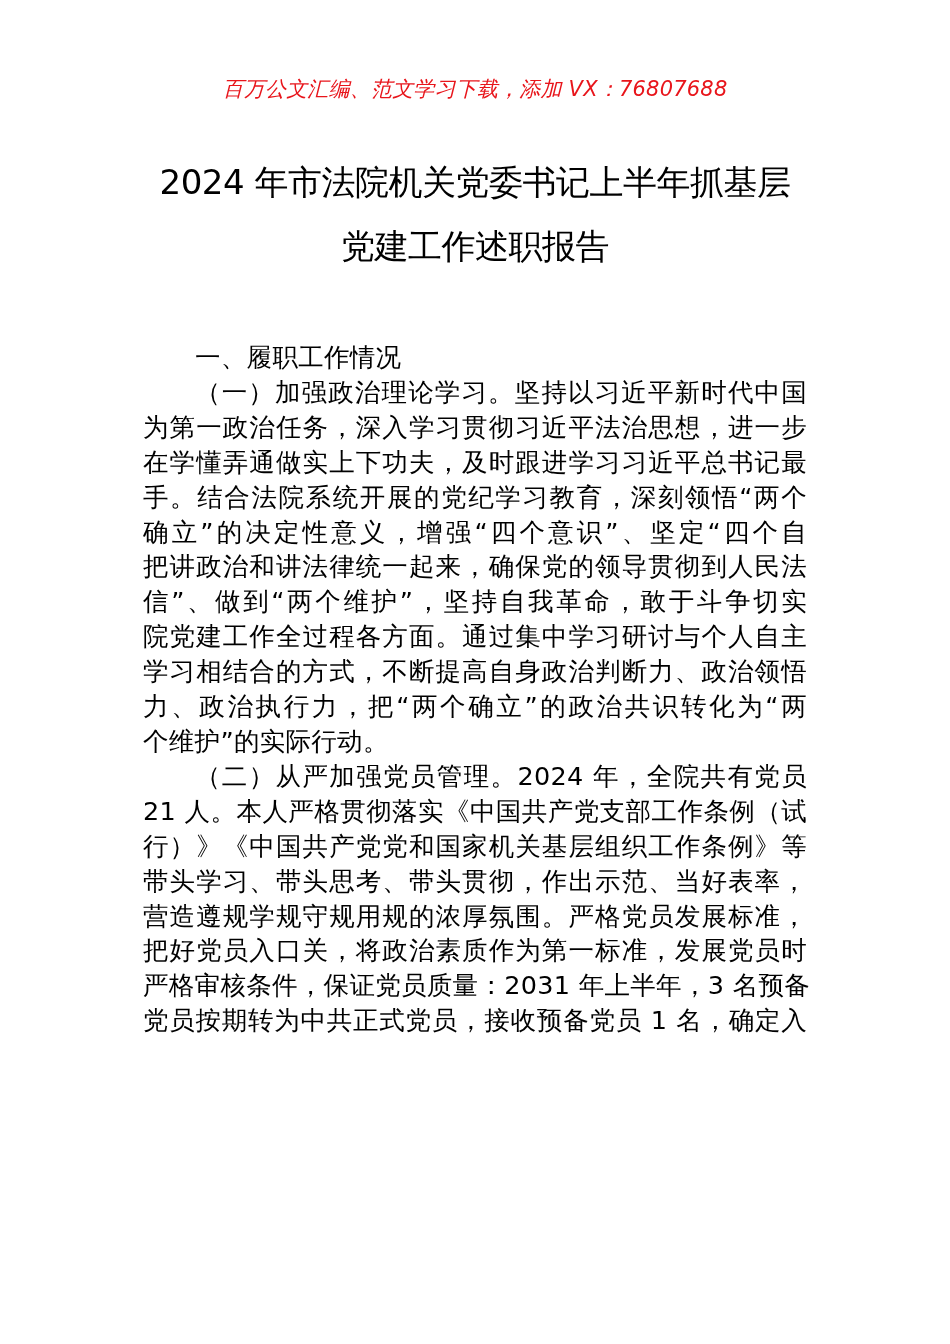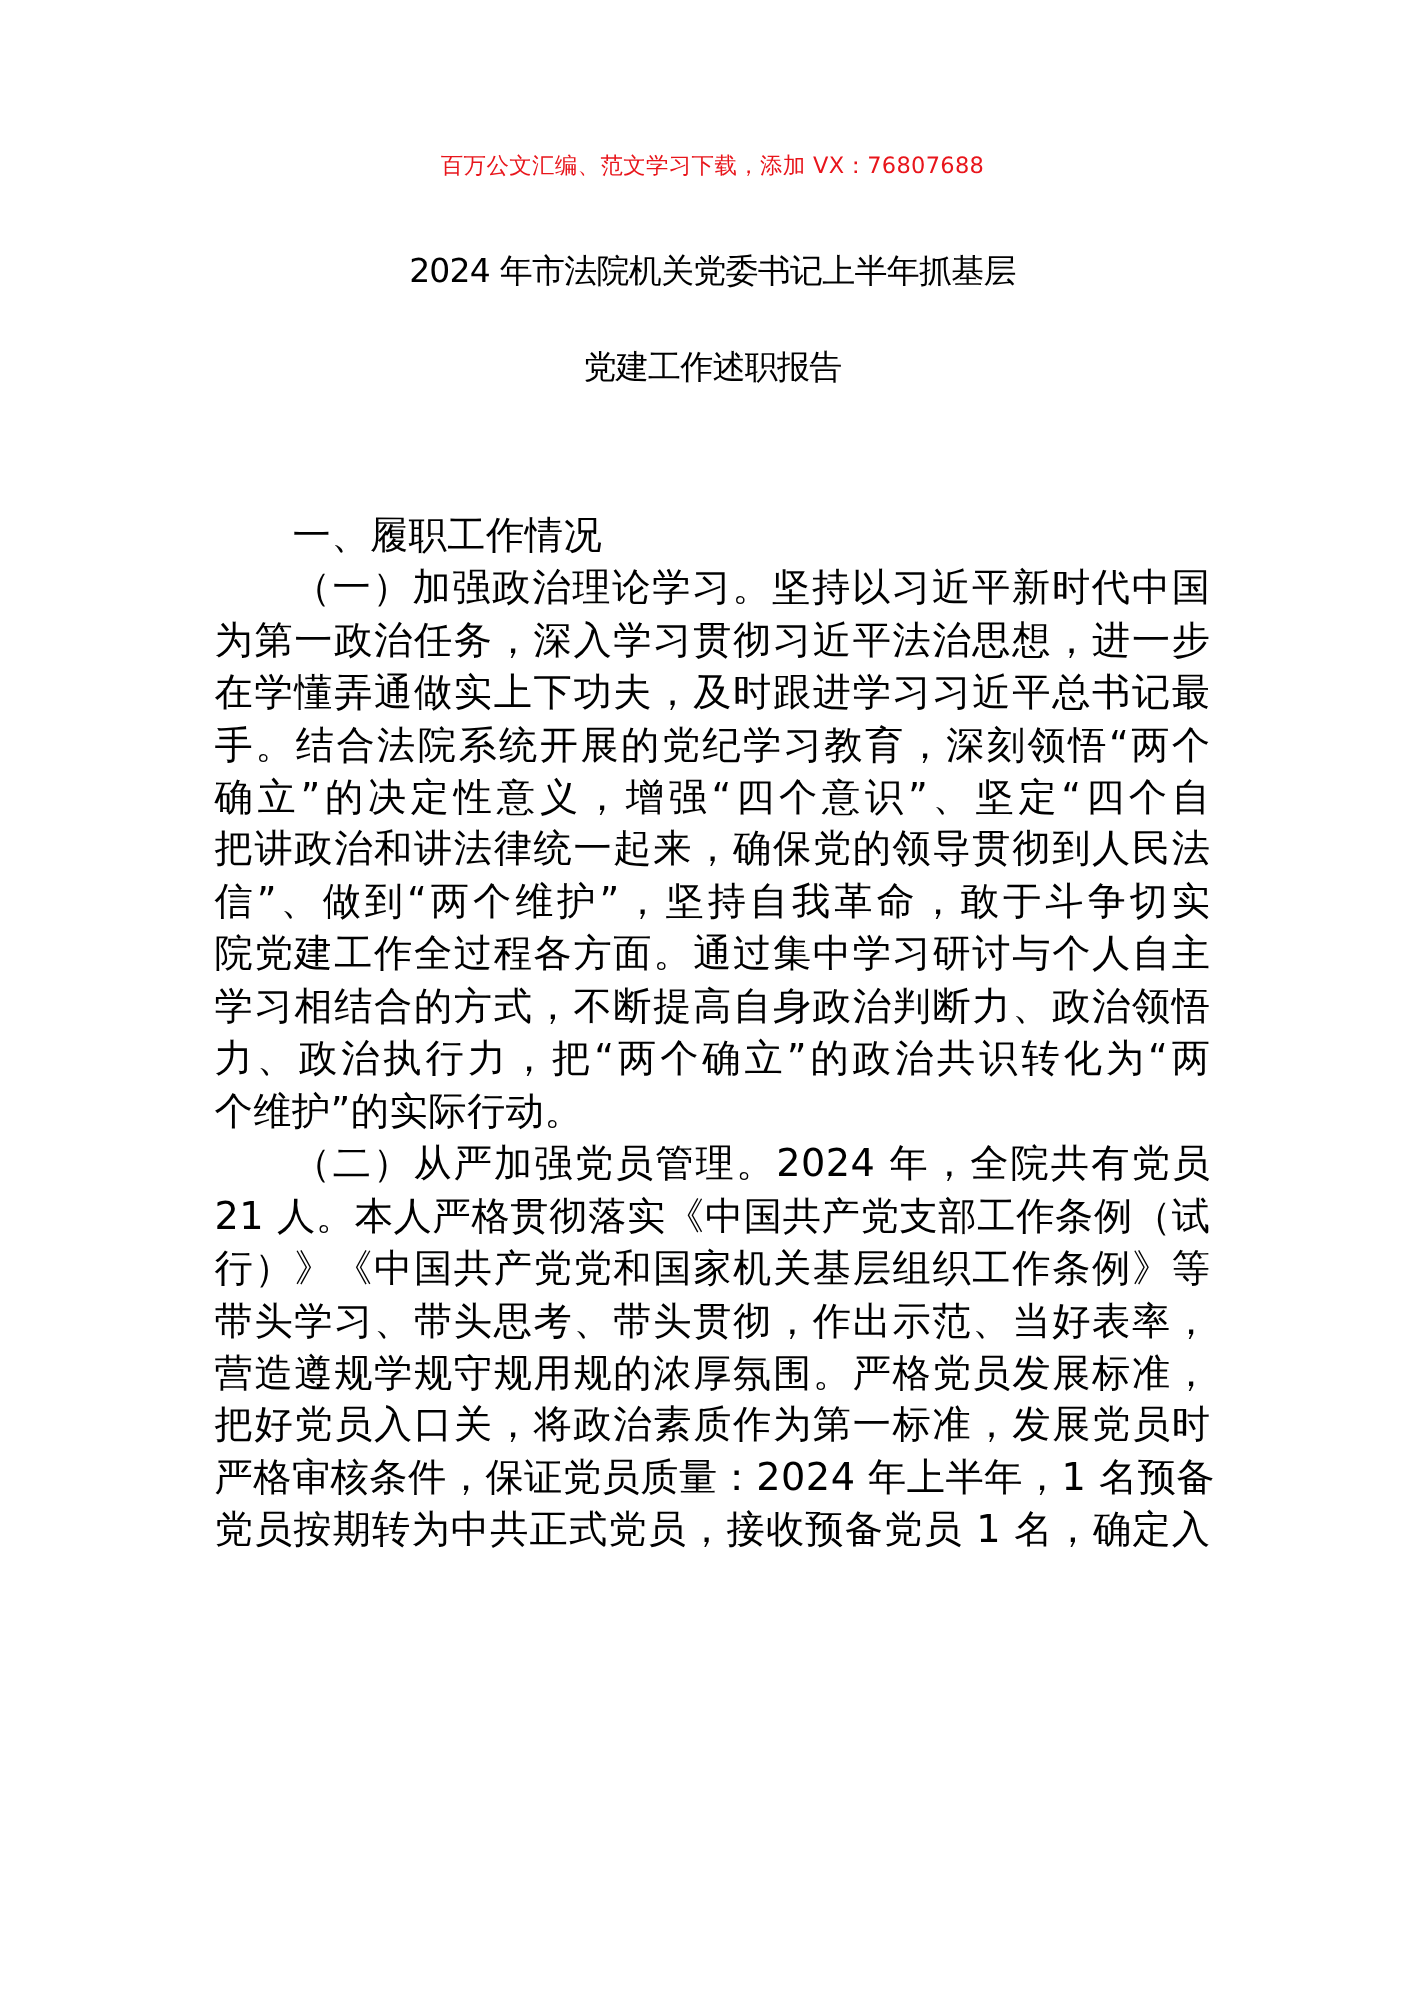--- a/index.html
+++ b/index.html
@@ -19,35 +19,36 @@
       position: absolute;
       left: 0; top: 0;
       width: 950px;
       height: 1344px;
       background: #ffffff;
     }
     .watermark {
       position: absolute;
       left: 0;
       width: 950px;
-      top: 96px;
+      top: 75px;
       text-align: center;
-      font-size: 15px;
+      font-size: 21px;
       line-height: 28px;
       color: #e8151b;
       letter-spacing: 0.2px;
+      font-style: italic;
     }
     .title {
       position: absolute;
       left: 0;
       width: 950px;
       top: 150px;
       text-align: center;
       font-family: "DejaVu Sans", "Liberation Sans", sans-serif;
-      font-size: 22px;
+      font-size: 34px;
       line-height: 64px;
       font-weight: normal;
       letter-spacing: -0.5px;
     }
     .title .line {
       display: block;
       white-space: nowrap;
     }
     .body {
       position: absolute;
@@ -107,18 +108,18 @@
       <span class="ln last">个维护”的实际行动。</span>
     </p>
 
     <p class="para">
       <span class="ln indent">（二）从严加强党员管理。2024 年，全院共有党员</span>
       <span class="ln">21 人。本人严格贯彻落实《中国共产党支部工作条例（试</span>
       <span class="ln">行）》《中国共产党党和国家机关基层组织工作条例》等</span>
       <span class="ln">带头学习、带头思考、带头贯彻，作出示范、当好表率，</span>
       <span class="ln">营造遵规学规守规用规的浓厚氛围。严格党员发展标准，</span>
       <span class="ln">把好党员入口关，将政治素质作为第一标准，发展党员时</span>
-      <span class="ln">严格审核条件，保证党员质量：2024 年上半年，1 名预备</span>
+      <span class="ln">严格审核条件，保证党员质量：2031 年上半年，3 名预备</span>
       <span class="ln">党员按期转为中共正式党员，接收预备党员 1 名，确定入</span>
     </p>
 
   </div>
 </div>
 
 </body></html>

